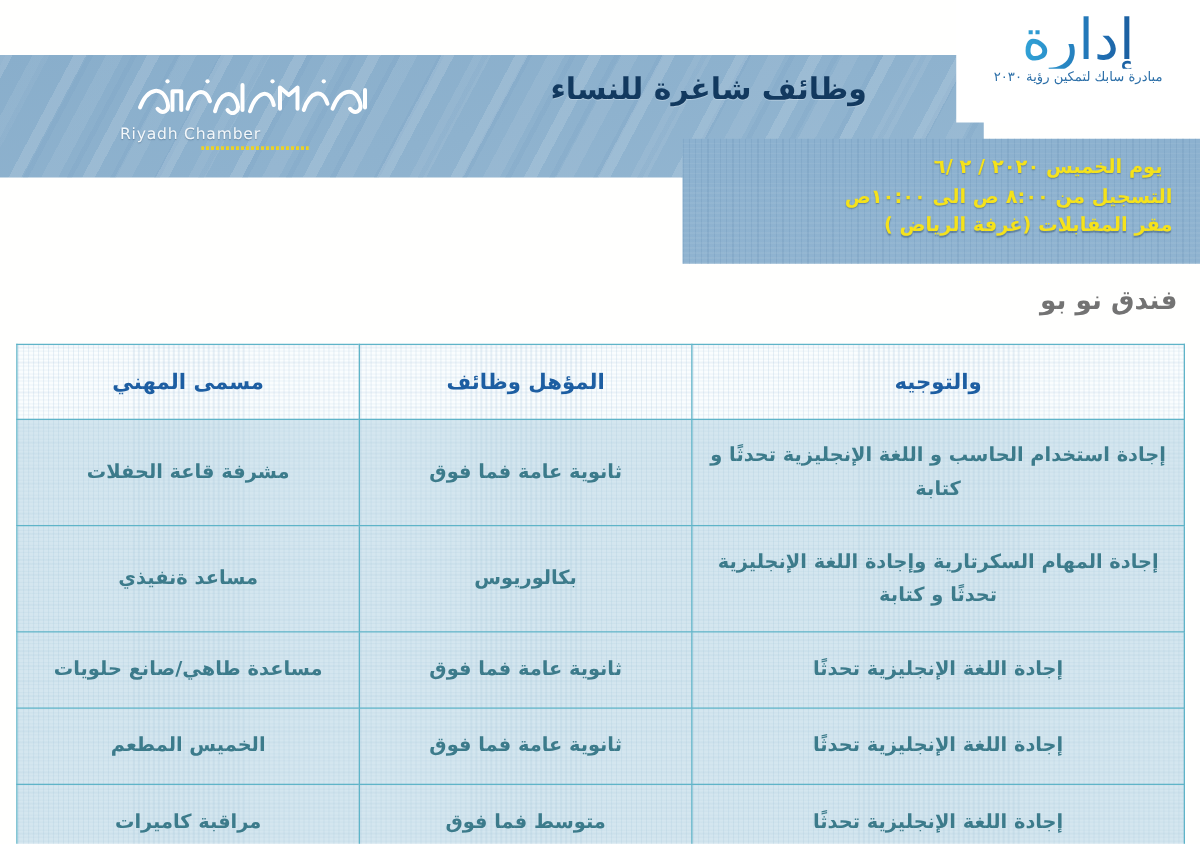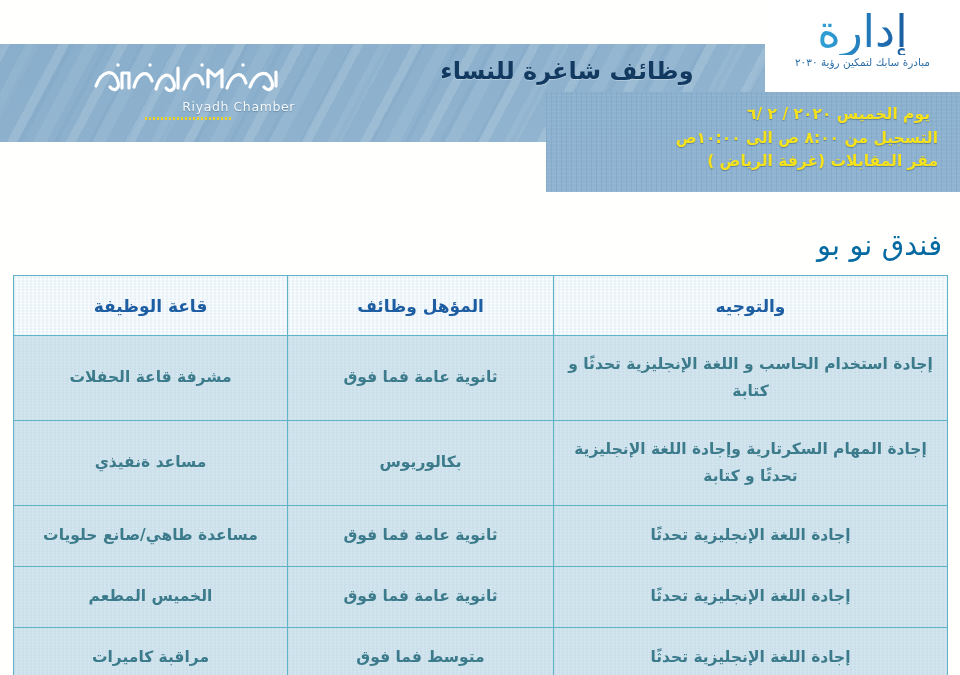--- a/index.html
+++ b/index.html
@@ -92,24 +92,24 @@
   .band-sub {
     font-size: 15px;
     font-weight: normal;
     color: #174a73;
     line-height: 1.35;
     margin-top: 1px;
   }
 
   .chamber-logo {
     position: absolute;
-    left: 80px;
+    left: 96px;
     top: 12px;
     width: 215px;
-    text-align: right;
+    text-align: left;
     direction: rtl;
   }
   .chamber-ar {
     height: 42px;
     position: relative;
   }
   .chamber-ar svg { display: block; margin: 0 auto; }
   .chamber-en {
     font-size: 12.5px;
     color: #f4f8fb;
@@ -123,21 +123,21 @@
     width: 86px;
     height: 3px;
     background: repeating-linear-gradient(to right,
         #e8d22a 0px, #e8d22a 2px, rgba(232,210,42,0) 2px, rgba(232,210,42,0) 4px);
   }
 
   
   .info-box {
     position: absolute;
     right: 0;
-    top: 92px;
+    top: 111px;
     width: 414px;
     height: 100px;
     background:
       repeating-linear-gradient(0deg,
         rgba(255,255,255,0.05) 0px, rgba(255,255,255,0.05) 1px,
         rgba(0,0,0,0.00) 1px, rgba(0,0,0,0.00) 4px),
       repeating-linear-gradient(90deg,
         rgba(110,150,185,0.30) 0px, rgba(110,150,185,0.30) 1px,
         rgba(0,0,0,0.00) 1px, rgba(0,0,0,0.00) 5px),
       linear-gradient(180deg, #8cb1cf 0%, #8fb3d0 100%);
@@ -156,23 +156,23 @@
   }
   .info-line.l1 { padding-right: 8px; }
   .info-line.l2 { padding-right: 0px; }
   .info-line.l3 { padding-right: 0px; }
 
   
   .company-name {
     position: absolute;
     right: 18px;
     top: 228px;
-    font-size: 29px;
-    font-weight: normal;
-    color: #0369a1;
+    font-size: 21px;
+    font-weight: bold;
+    color: #737373;
     direction: rtl;
     text-shadow: 0 1px 1px rgba(255,255,255,0.6);
   }
 
   
   .jobs-table {
     position: absolute;
     left: 13px;
     top: 275px;
     width: 934px;
@@ -281,21 +281,21 @@
 <table class="jobs-table">
   <colgroup>
     <col class="c-note">
     <col class="c-qual">
     <col class="c-title">
   </colgroup>
   <thead>
     <tr>
       <th>والتوجيه</th>
       <th>المؤهل وظائف</th>
-      <th>قاعة الوظيفة</th>
+      <th>مسمى المهني</th>
     </tr>
   </thead>
   <tbody>
     <tr class="tall">
       <td>إجادة استخدام  الحاسب و اللغة الإنجليزية  تحدثًا و كتابة</td>
       <td>ثانوية عامة فما فوق</td>
       <td>مشرفة قاعة الحفلات</td>
     </tr>
     <tr class="tall">
       <td>إجادة المهام السكرتارية  وإجادة اللغة الإنجليزية  تحدثًا و كتابة</td>

